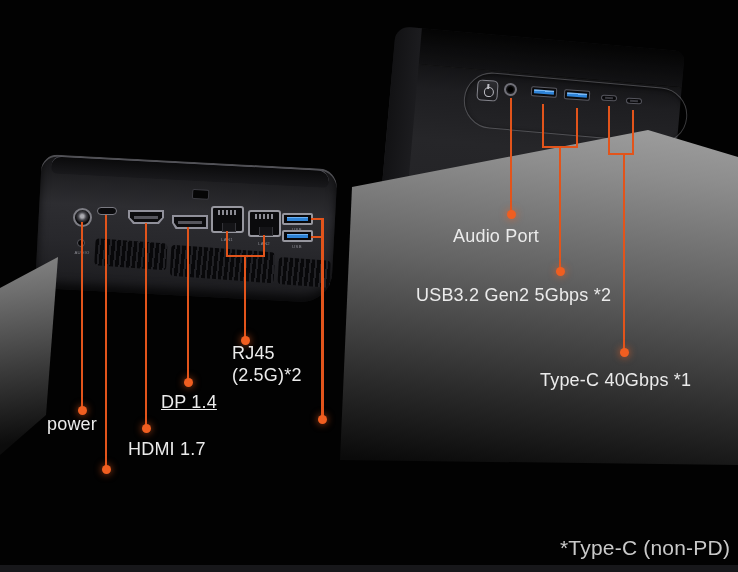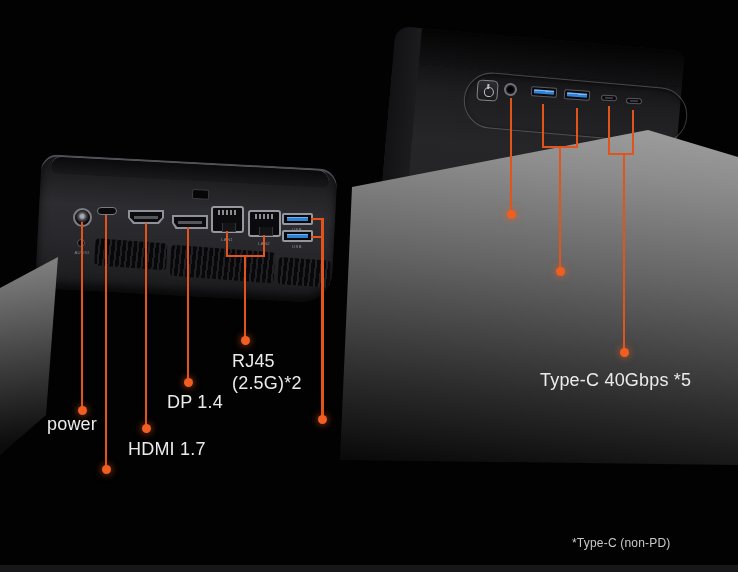--- a/index.html
+++ b/index.html
@@ -80,22 +80,22 @@
 
   
   .vline{position:absolute;width:2.5px;background:var(--accent);}
   .hline{position:absolute;height:2.5px;background:var(--accent);}
   .ldot{position:absolute;width:9px;height:9px;border-radius:50%;background:var(--dot);
     box-shadow:0 0 7px 1px rgba(240,94,32,.5);}
 
   
   .callout{position:absolute;color:var(--label-text);font-size:18px;letter-spacing:.2px;
     white-space:nowrap;line-height:22px;}
-  #footnote{position:absolute;left:572px;top:536px;color:var(--footnote-text);
-    font-size:12px;letter-spacing:.2px;}
+  #footnote{position:absolute;left:560px;top:536px;color:var(--footnote-text);
+    font-size:21px;letter-spacing:.2px;}
   #bottom-edge{position:absolute;left:0;right:0;bottom:0;height:7px;background:#17171a;}
 </style>
 </head>
 <body>
 
 <div id="canvas">
 
   <div id="rear-body" class="device">
     <div class="rear-lip"></div>
     <div class="kslot"></div>
@@ -190,22 +190,24 @@
   <div class="vline" style="left:558.8px;top:147px;height:124px;"></div>
   <div class="ldot" style="left:555.5px;top:266.5px;"></div>
   <div class="vline" style="left:607.8px;top:106px;height:49px;"></div>
   <div class="vline" style="left:631.8px;top:110px;height:45px;"></div>
   <div class="hline" style="left:607.8px;top:152.5px;width:26.5px;"></div>
   <div class="vline" style="left:622.8px;top:154px;height:198px;"></div>
   <div class="ldot" style="left:619.5px;top:347.5px;"></div>
 
   <div class="callout" style="left:47px;top:413px;">power</div>
   <div class="callout" style="left:128px;top:438px;">HDMI 1.7</div>
-  <div class="callout" style="left:167px;top:391px;">DP 1.4</div>
-  <div class="callout" style="left:232px;top:350px;">
+  <div class="callout" style="left:161px;top:391px;text-decoration:underline;">DP 1.4</div>
+  <div class="callout" style="left:232px;top:342px;">
     <div>RJ45</div>
     <div>(2.5G)*2</div>
   </div>
-  <div class="callout" style="left:540px;top:369px;">Type-C 40Gbps *5</div>
+  <div class="callout" style="left:453px;top:225px;">Audio Port</div>
+  <div class="callout" style="left:416px;top:284px;">USB3.2 Gen2 5Gbps *2</div>
+  <div class="callout" style="left:540px;top:369px;">Type-C 40Gbps *1</div>
 
   <div id="footnote">*Type-C (non-PD)</div>
   <div id="bottom-edge"></div>
 </div>
 
 </body></html>

